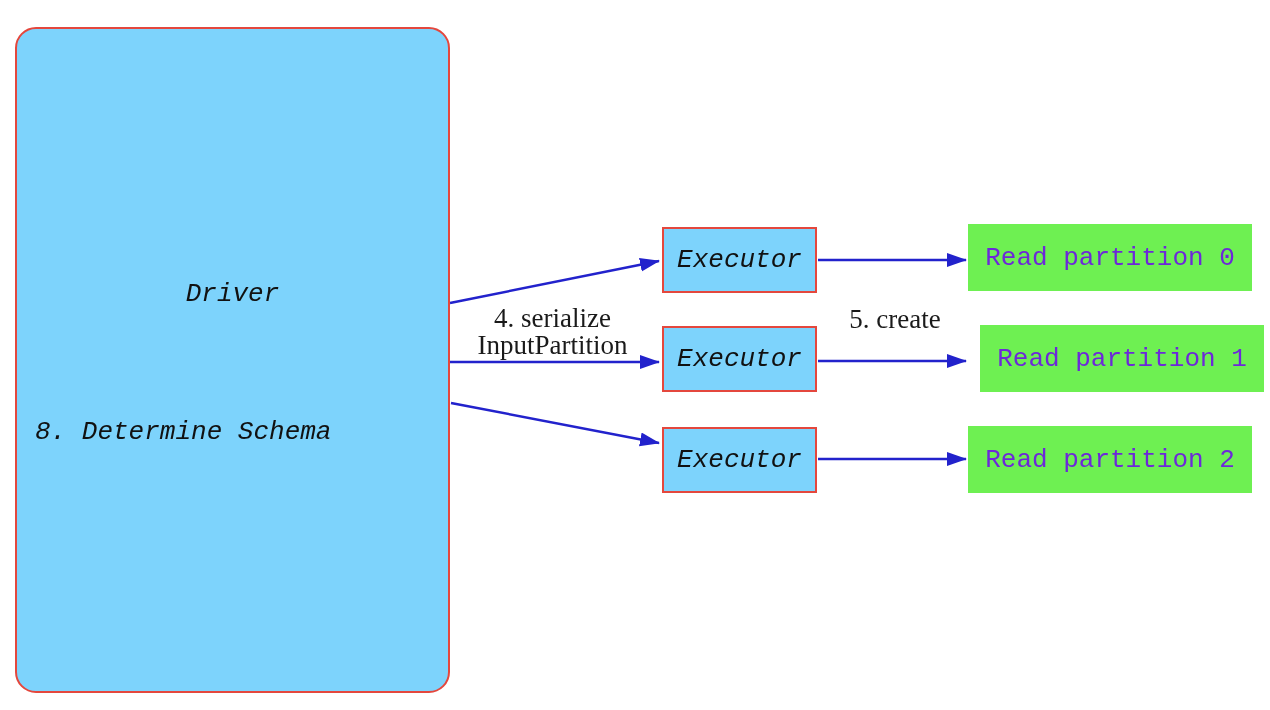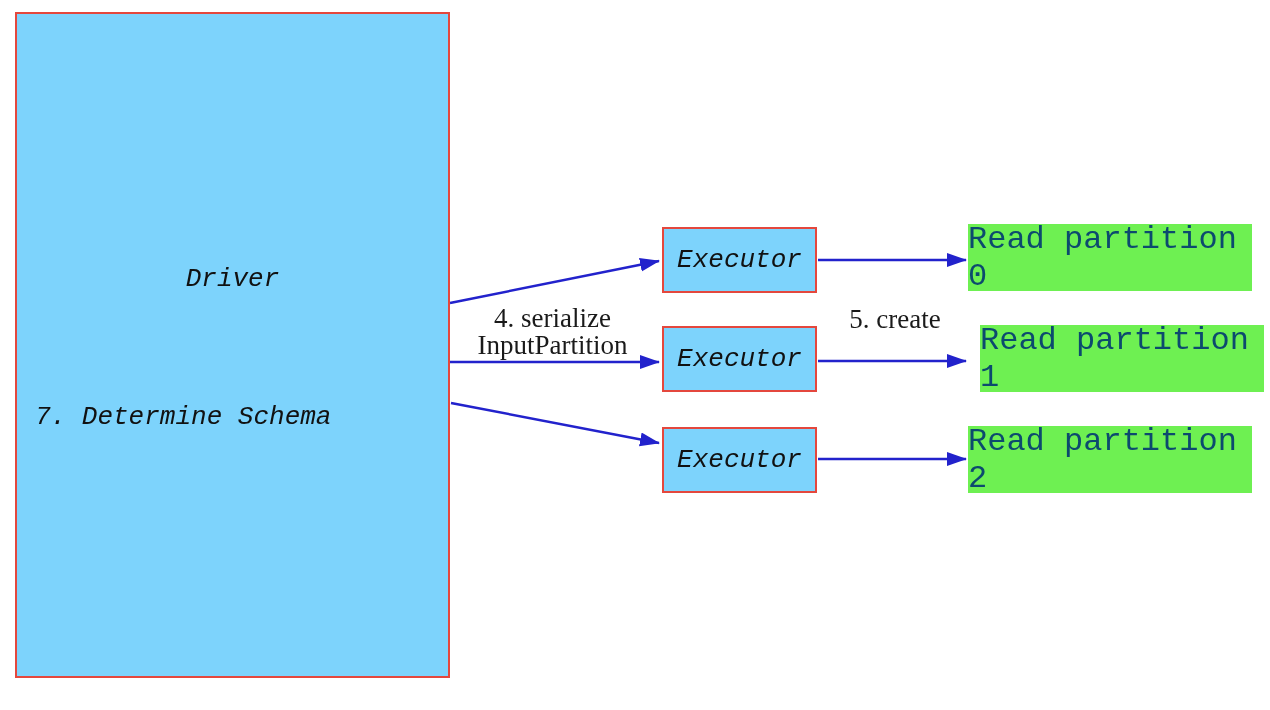--- a/index.html
+++ b/index.html
@@ -24,23 +24,24 @@
   }
   .box {
     position: absolute;
     box-sizing: border-box;
     border: 2px solid #e4473d;
     background: #7dd3fc;
     font-style: italic;
   }
   .driver-box {
     left: 15px;
-    top: 12px;
+    top: 27px;
     width: 435px;
     height: 666px;
+    border-radius: 21px;
   }
   .driver-title {
     position: absolute;
     left: 0;
     right: 0;
     top: 252px;   
     text-align: center;
     font-size: 26px;
     line-height: 26px;
     letter-spacing: 0;
@@ -68,22 +69,22 @@
   .exec-2 { top: 427px; }
   .partition-box {
     position: absolute;
     left: 968px;
     width: 284px;
     height: 67px;
     background: #6ef052;
     display: flex;
     align-items: center;
     justify-content: center;
-    font-size: 32px;
-    color: #0c4a6e;
+    font-size: 26px;
+    color: #6d28d9;
   }
   .part-0 { top: 224px; }
   .part-1 { top: 325px; margin-left: 12px; }
   .part-2 { top: 426px; }
   .arrows {
     position: absolute;
     left: 0;
     top: 0;
     width: 1270px;
     height: 710px;
@@ -124,21 +125,21 @@
       <line x1="451" y1="403" x2="659" y2="443" marker-end="url(#arrowhead)"></line>
       <line x1="818" y1="260" x2="966" y2="260" marker-end="url(#arrowhead)"></line>
       <line x1="818" y1="361" x2="966" y2="361" marker-end="url(#arrowhead)"></line>
       <line x1="818" y1="459" x2="966" y2="459" marker-end="url(#arrowhead)"></line>
     </g>
   </svg>
 
   <div class="box driver-box">
     <div class="driver-title mono">Driver</div>
     <div class="driver-steps mono">
-      <div class="step">7. Determine Schema</div>
+      <div class="step">8. Determine Schema</div>
     </div>
   </div>
 
   <div class="box executor-box exec-0 mono">Executor</div>
   <div class="box executor-box exec-1 mono">Executor</div>
   <div class="box executor-box exec-2 mono">Executor</div>
 
   <div class="partition-box part-0 mono">Read partition 0</div>
   <div class="partition-box part-1 mono">Read partition 1</div>
   <div class="partition-box part-2 mono">Read partition 2</div>

